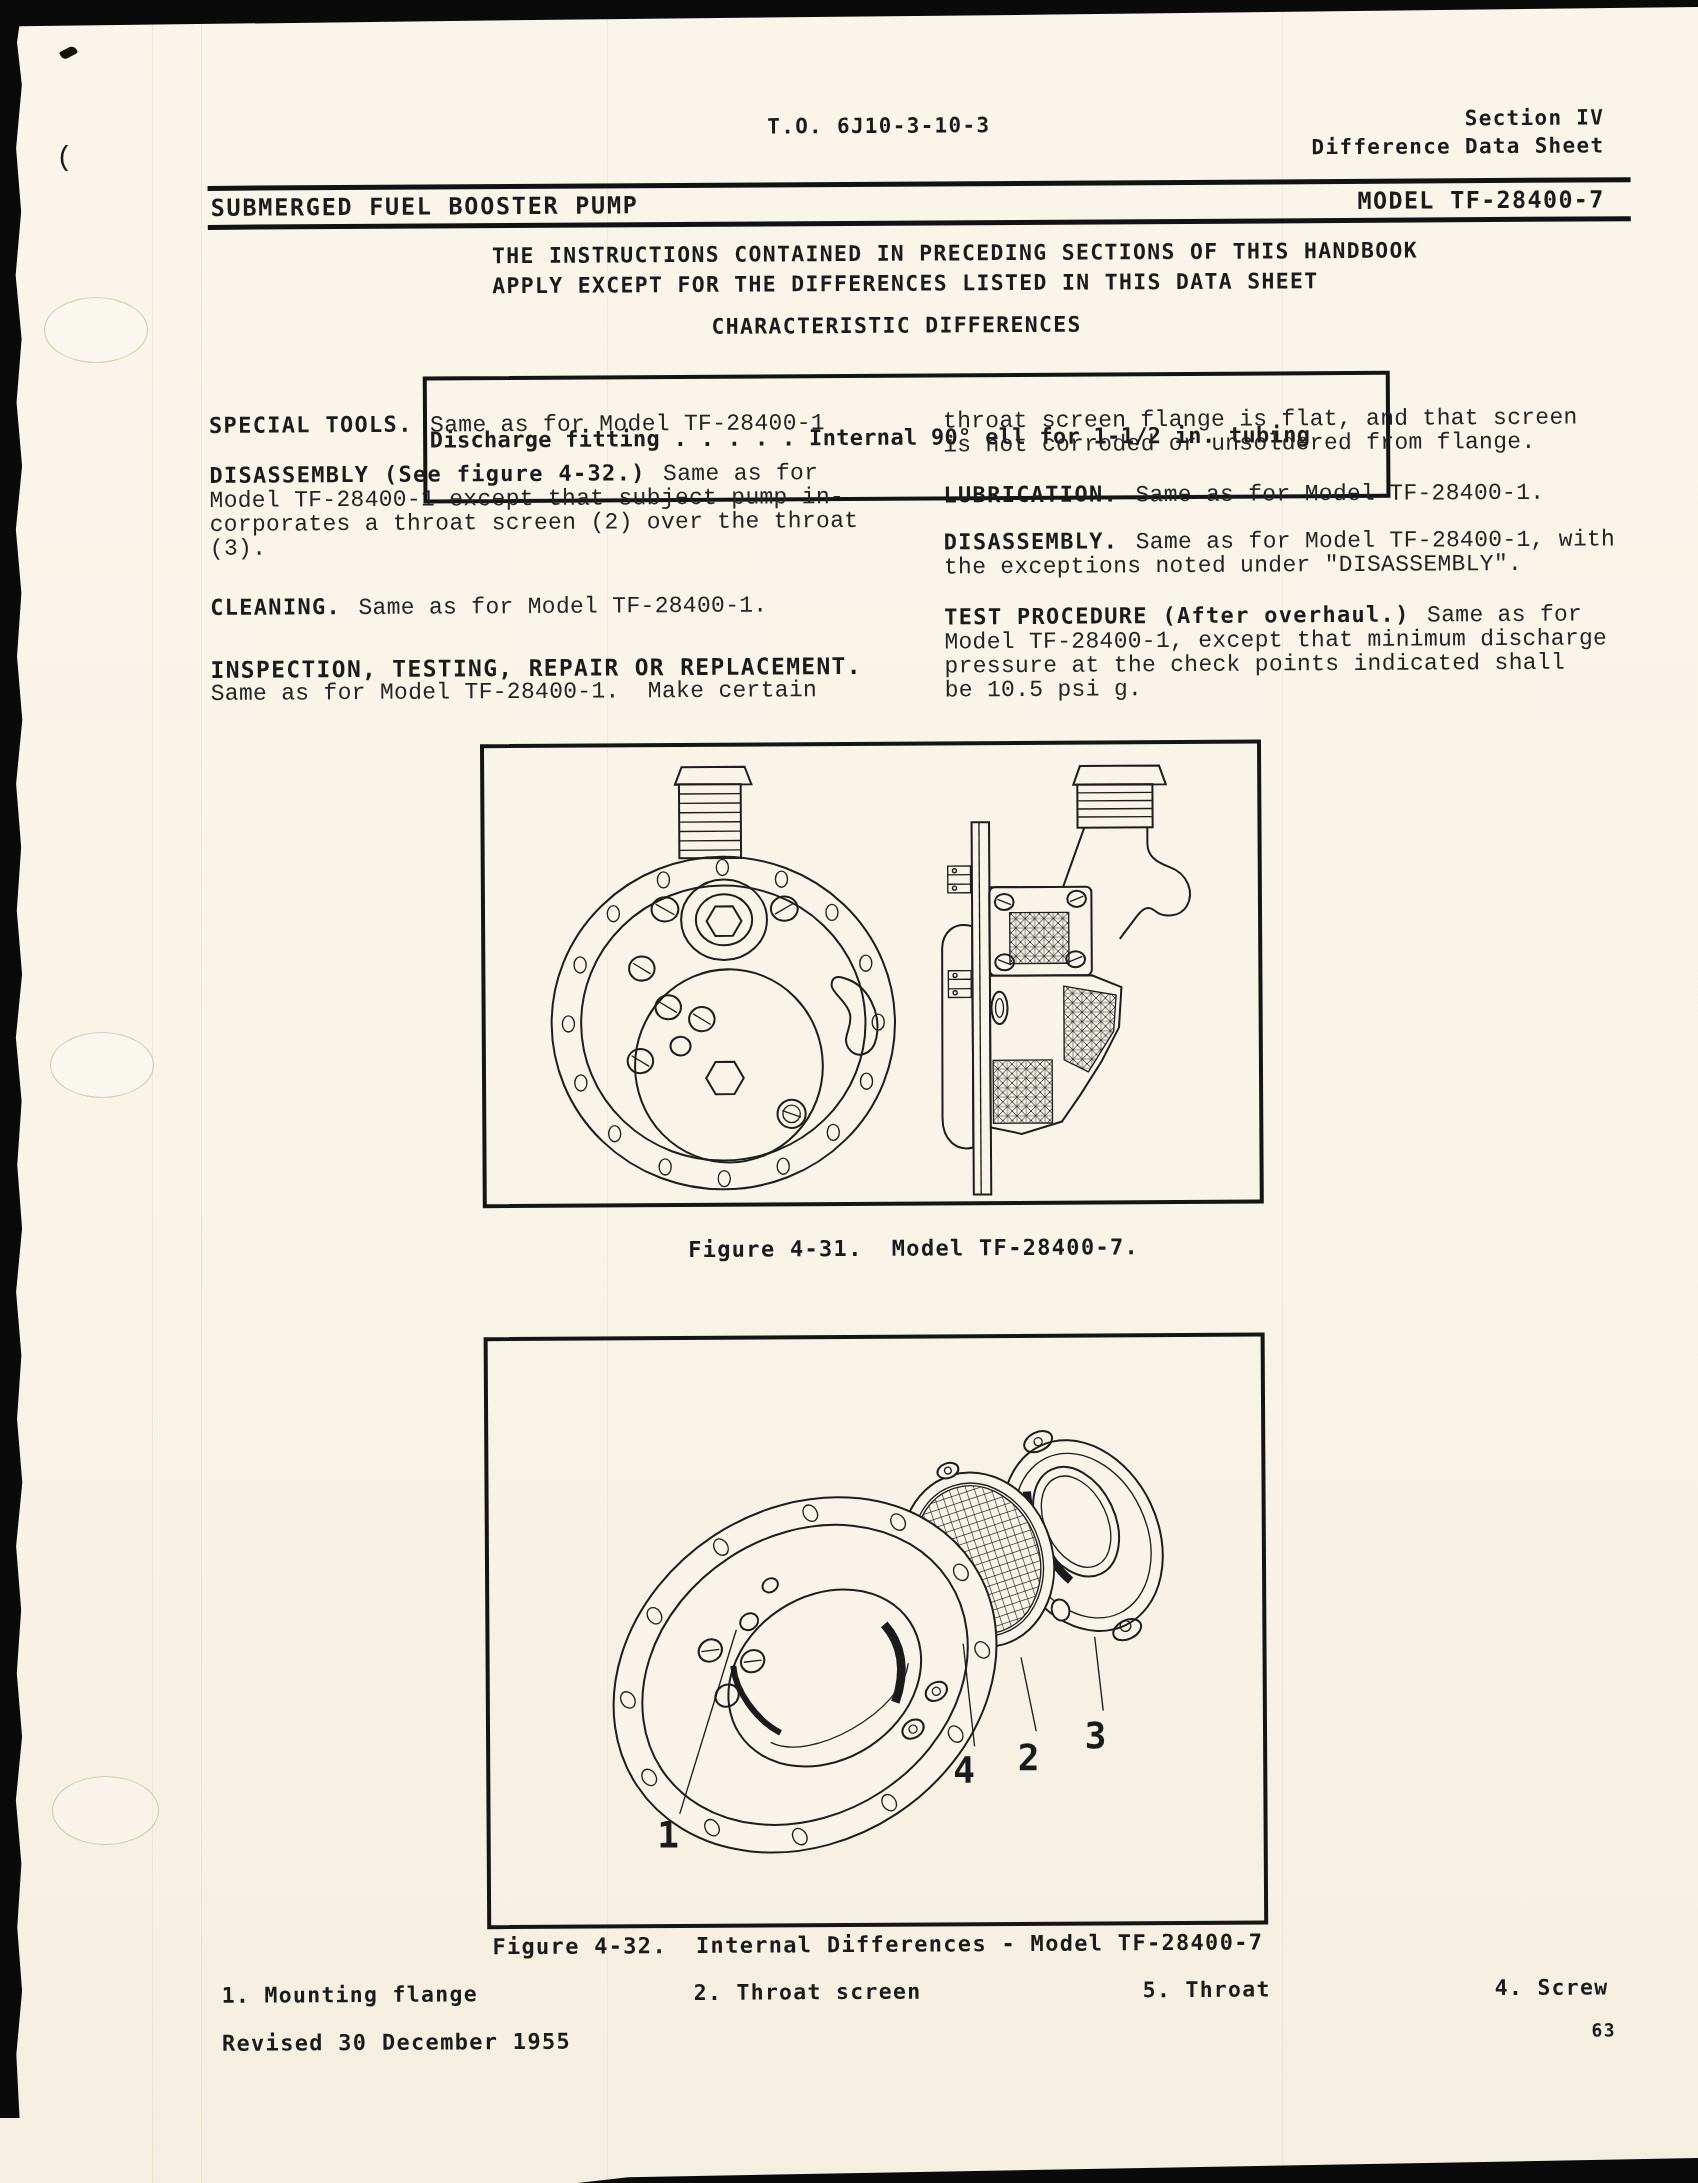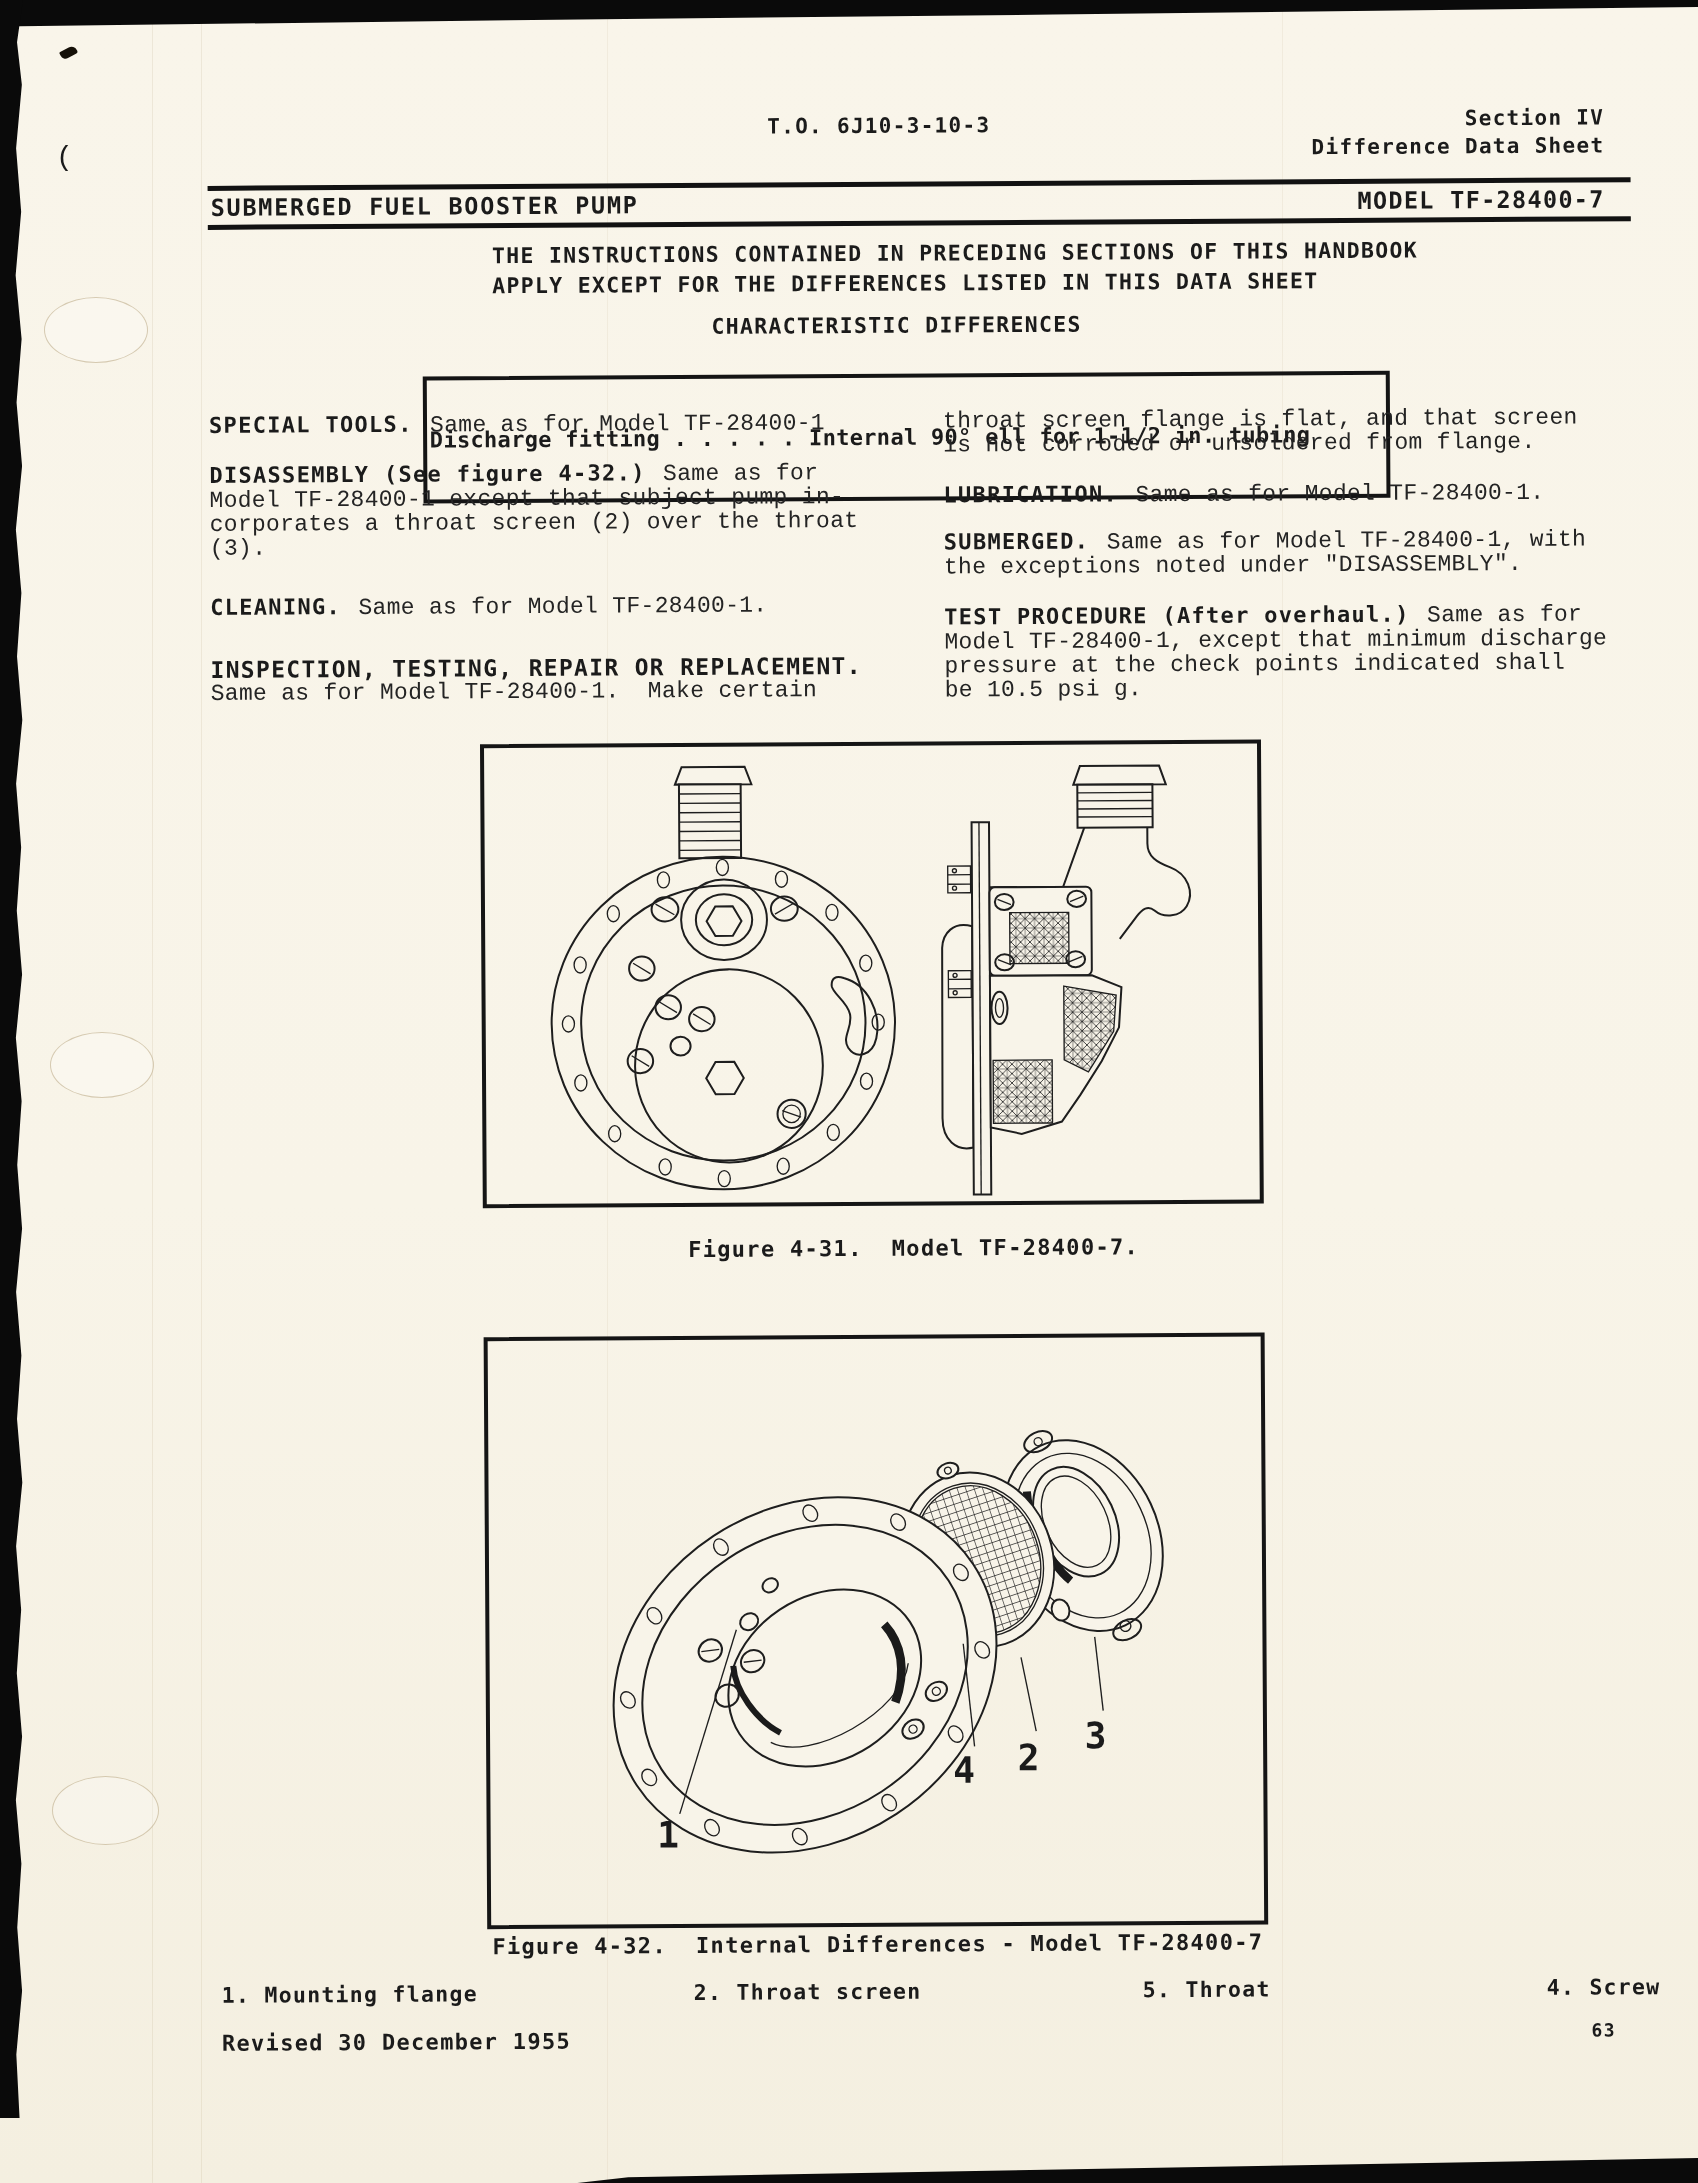--- a/index.html
+++ b/index.html
@@ -85,21 +85,21 @@
     </div>
 
     <div class="abs" style="left:947px;top:410px;width:677px">
       <div class="line pre type">throat screen flange is flat, and that screen</div>
       <div class="line pre type">is not corroded or unsoldered from flange.</div>
     </div>
     <div class="abs" style="left:947px;top:484px;width:677px">
       <div class="line pre"><span class="stencil hgap">LUBRICATION.</span><span class="type">Same as for Model TF-28400-1.</span></div>
     </div>
     <div class="abs" style="left:947px;top:531px;width:677px">
-      <div class="line pre"><span class="stencil hgap">SUBMERGED.</span><span class="type">Same as for Model TF-28400-1, with</span></div>
+      <div class="line pre"><span class="stencil hgap">DISASSEMBLY.</span><span class="type">Same as for Model TF-28400-1, with</span></div>
       <div class="line pre type">the exceptions noted under "DISASSEMBLY".</div>
     </div>
     <div class="abs" style="left:947px;top:606px;width:677px">
       <div class="line pre"><span class="stencil hgap">TEST PROCEDURE (After overhaul.)</span><span class="type">Same as for</span></div>
       <div class="line pre type">Model TF-28400-1, except that minimum discharge</div>
       <div class="line pre type">pressure at the check points indicated shall</div>
       <div class="line pre type">be 10.5 psi g.</div>
     </div>
 
     <div class="abs figbox" style="left:482px;top:742px;width:781px;height:464px">
@@ -285,21 +285,21 @@
         <text x="690" y="662" class="callout">4</text>
         <text x="786" y="644" class="callout">2</text>
         <text x="886" y="612" class="callout">3</text>
       </svg>
     </div>
     <div class="abs caption stencil pre" style="left:482px;top:1932px;width:781px">Figure 4-32.  Internal Differences - Model TF-28400-7</div>
 
     <div class="abs stencil pre legend-item" style="left:216px;top:1979px">1. Mounting flange</div>
     <div class="abs stencil pre legend-item" style="left:688px;top:1979px">2. Throat screen</div>
     <div class="abs stencil pre legend-item" style="left:1137px;top:1979px">5. Throat</div>
-    <div class="abs stencil pre legend-item" style="left:1541px;top:1979px">4. Screw</div>
+    <div class="abs stencil pre legend-item" style="left:1489px;top:1979px">4. Screw</div>
 
     <div class="abs stencil pre" style="left:216px;top:2027px;font-size:22px">Revised 30 December 1955</div>
     <div class="abs stencil pre" style="left:1543px;top:2024px;width:67px;text-align:right;font-size:18px">63</div>
 
   </div>
 
   <div class="edge" style="top:0;left:0;width:1698px;height:28px;clip-path:polygon(0 0,100% 0,100% 25%,62% 52%,30% 72%,0 95%)"></div>
   <div class="edge" style="top:0;left:0;width:23px;height:2118px;clip-path:polygon(0 0,100% 0,74% 2%,95% 4%,70% 7%,92% 10%,68% 13%,94% 16%,72% 19%,96% 22%,69% 25%,93% 28%,74% 31%,97% 34%,70% 37%,92% 40%,73% 43%,96% 46%,69% 49%,94% 52%,75% 55%,96% 58%,70% 61%,93% 64%,74% 67%,97% 70%,70% 73%,92% 76%,73% 79%,96% 82%,69% 85%,93% 88%,75% 91%,96% 94%,71% 97%,85% 100%,0 100%)"></div>
   <div class="edge" style="bottom:0;left:0;width:1698px;height:48px;clip-path:polygon(34% 100%,37% 88%,100% 48%,100% 100%)"></div>
 

